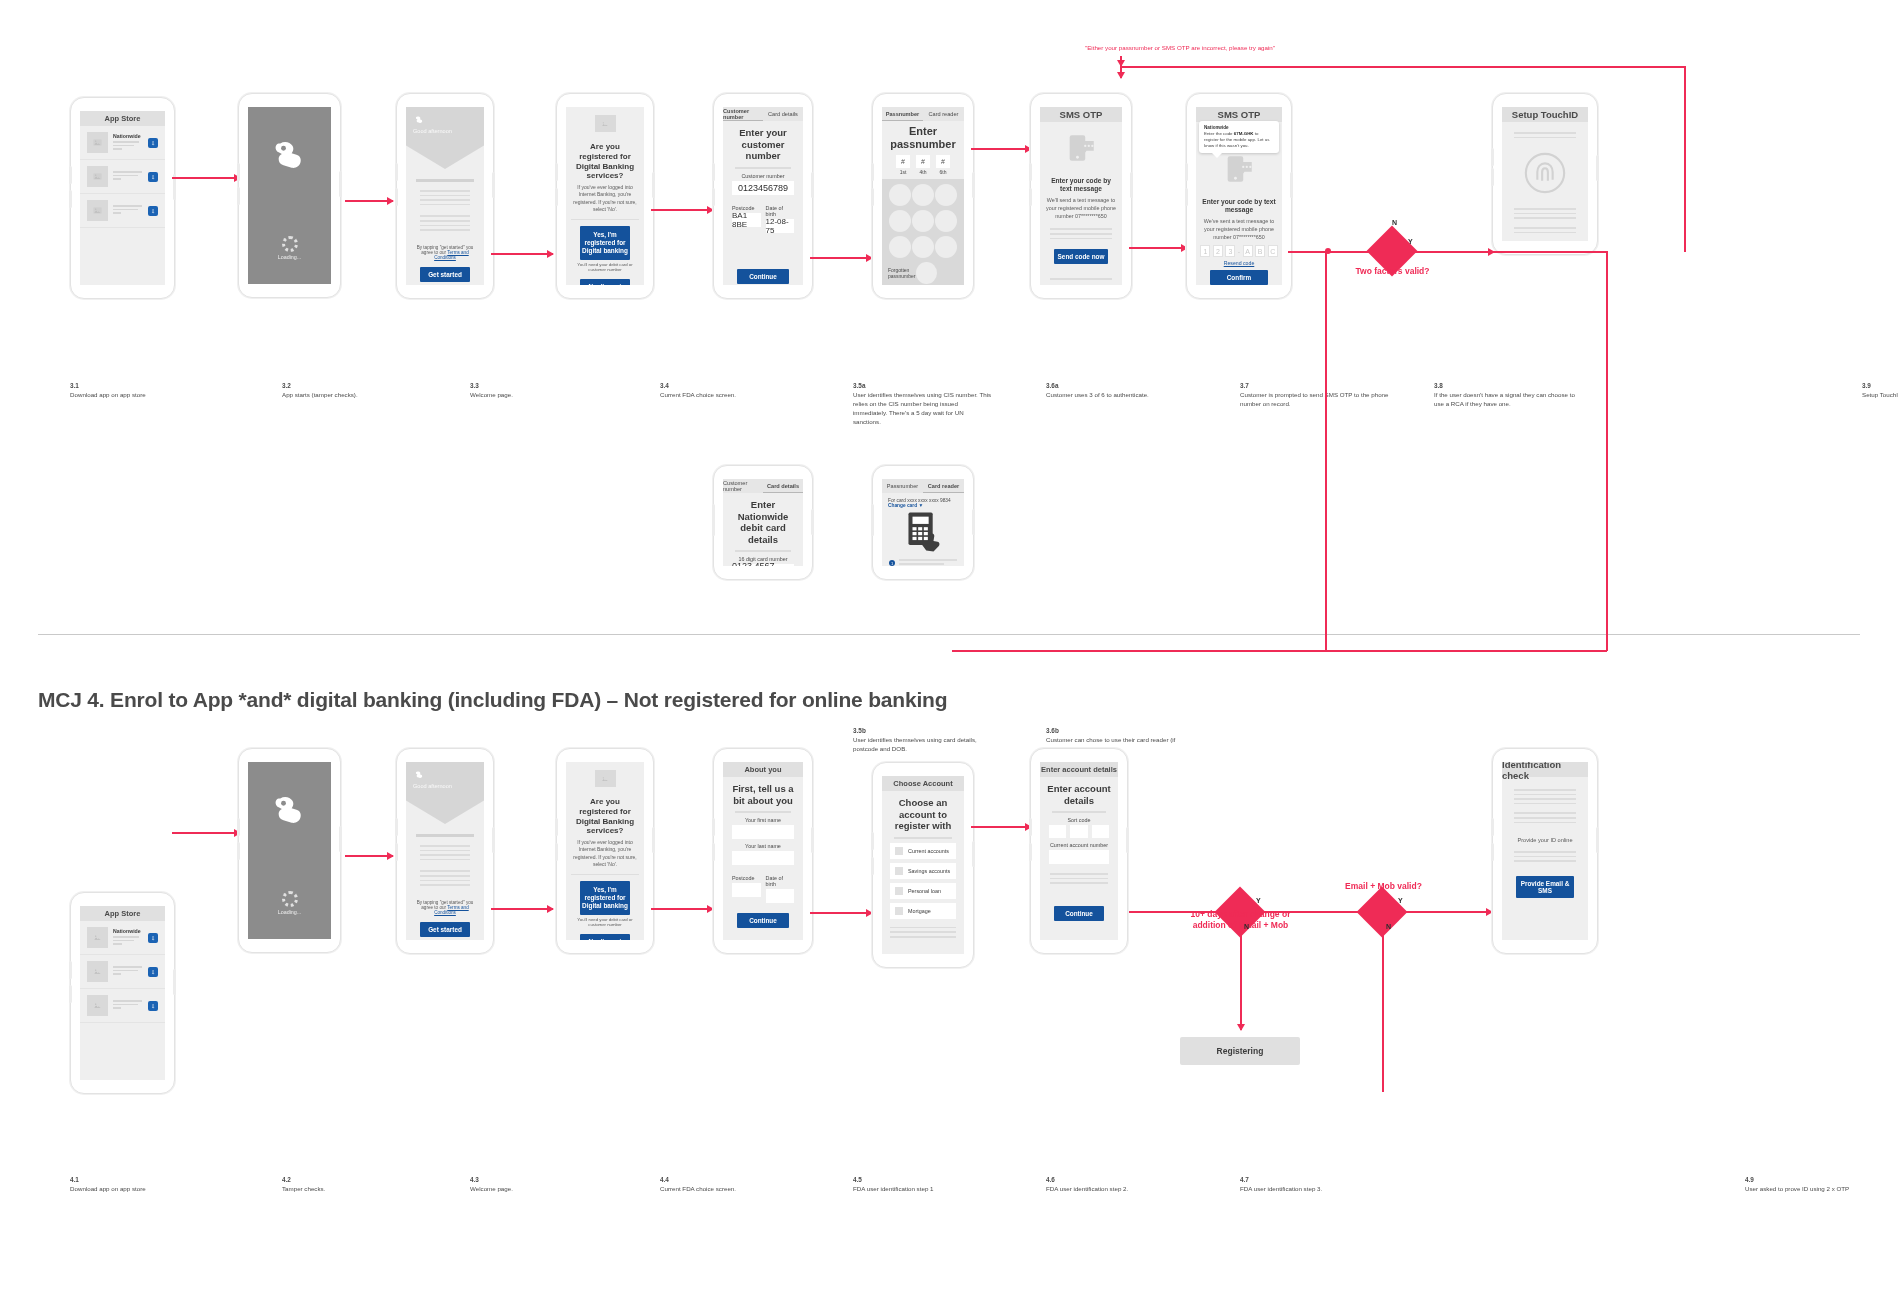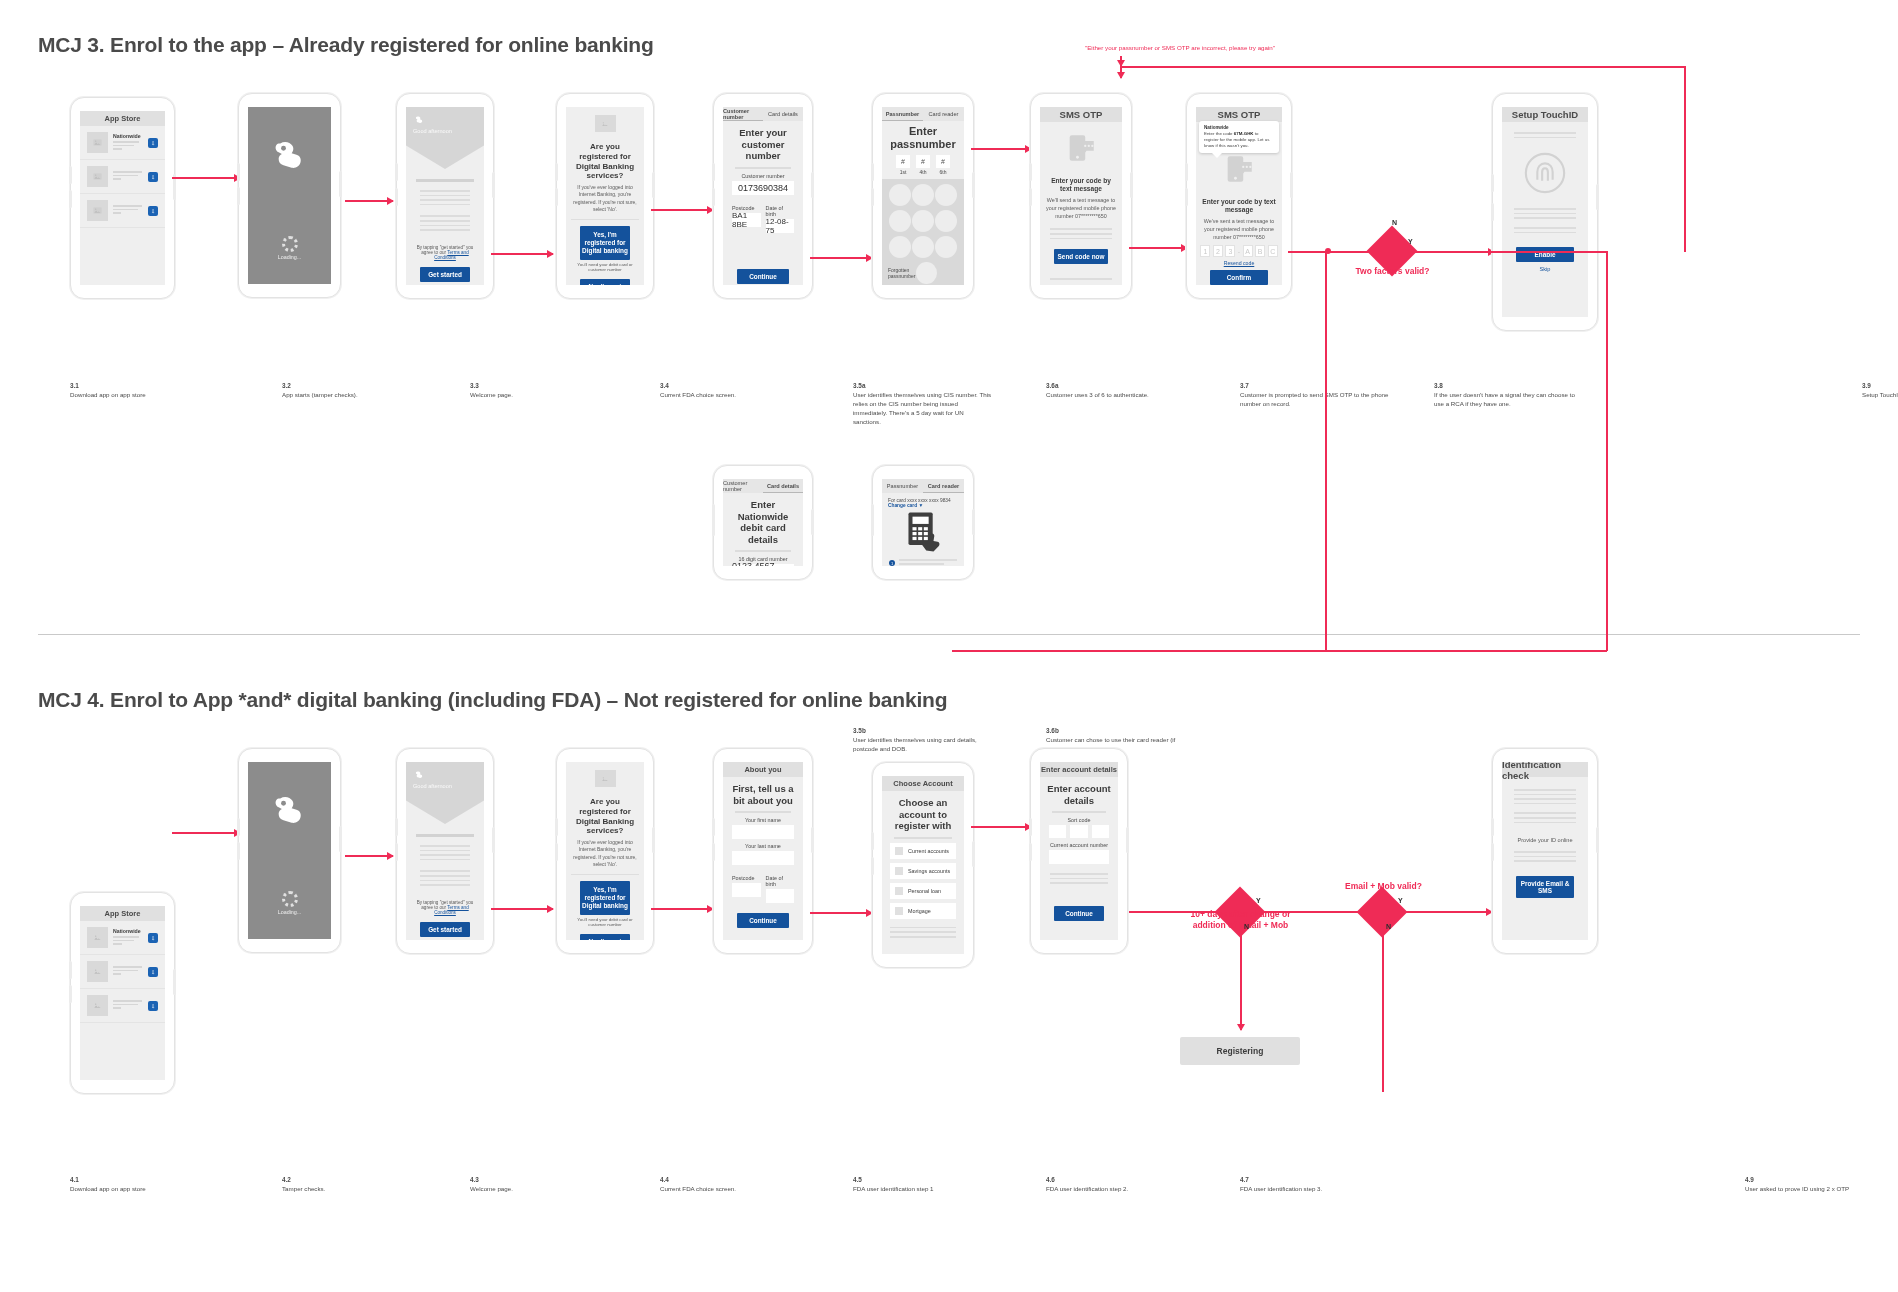--- a/index.html
+++ b/index.html
@@ -192,21 +192,20 @@
 
   .reg-box { position:absolute; background:#e0e0e0; color:#3c3c3c;
     font-size:8.5px; font-weight:bold; text-align:center; padding:9px 0;
     width:120px; border-radius:2px; }
 </style>
 </head>
 <body>
 
 <div class="canvas">
 
-  <div class="section-title" id="mcj3-title">MCJ 3. Enrol to the app – Already registered for online banking</div>
   <div class="section-title" id="mcj4-title">MCJ 4. Enrol to App *and* digital banking (including FDA) – Not registered for online banking</div>
   <div class="hrule" id="rule-1"></div>
 
   <div class="phone" style="left:70px; top:97px; width:105px; height:202px;">
     <div class="btn-r"></div>
     <div class="screen">
       <div class="scr-head">App Store</div>
       <div class="as-item">
         <div class="as-thumb">
             <svg viewBox="0 0 24 24">
@@ -327,21 +326,21 @@
   <div class="phone" style="left:713px; top:93px; width:100px; height:206px;">
     <div class="btn-r"></div>
     <div class="screen">
       <div class="tabbar">
         <div class="tab active">Customer number</div>
         <div class="tab">Card details</div>
       </div>
       <div class="h2">Enter your customer number</div>
       <div class="rule-grey"></div>
       <div class="lbl">Customer number</div>
-      <div class="field">0173690384</div>
+      <div class="field">0123456789</div>
       <div class="row2" style="margin-top:6px;">
         <div>
           <div class="lbl" style="text-align:left;">Postcode</div>
           <div class="field small">BA1 8BE</div>
         </div>
         <div>
           <div class="lbl" style="text-align:left;">Date of birth</div>
           <div class="field small">12-08-75</div>
         </div>
       </div>
@@ -462,21 +461,21 @@
   <div class="vline arrow-down" style="left:1120px; top:56px; height:22px;"></div>
 
   <div class="arrow noarrow" style="left:1288px; top:251px; width:108px;"></div>
   <div class="dot" style="left:1325px; top:248px;"></div>
   <div class="diamond" style="left:1374px; top:233px;"></div>
   <div class="dec-label" style="left:1345px; top:266px; width:95px;">Two factors valid?</div>
   <div class="yn" style="left:1392px; top:219px;">N</div>
   <div class="yn" style="left:1408px; top:238px;">Y</div>
   <div class="arrow" style="left:1414px; top:251px; width:80px;"></div>
 
-  <div class="phone" style="left:1492px; top:93px; width:106px; height:238px;">
+  <div class="phone" style="left:1492px; top:93px; width:106px; height:162px;">
     <div class="btn-r"></div>
     <div class="screen">
       <div class="scr-head big">Setup TouchID</div>
       <div class="greyline thin" style="margin:10px 12px 3px;"></div>
       <div class="greyline thin" style="margin:0 12px 3px;"></div>
       <div class="fp">
         <svg viewBox="0 0 48 48">
             <circle cx="24" cy="24" r="20"></circle>
             <path d="M24 14c5 0 8 4 8 9v8M24 14c-5 0-8 4-8 9v8M24 19c2 0 3 2 3 4v9M24 19c-2 0-3 2-3 4v9"></path>
           </svg>

